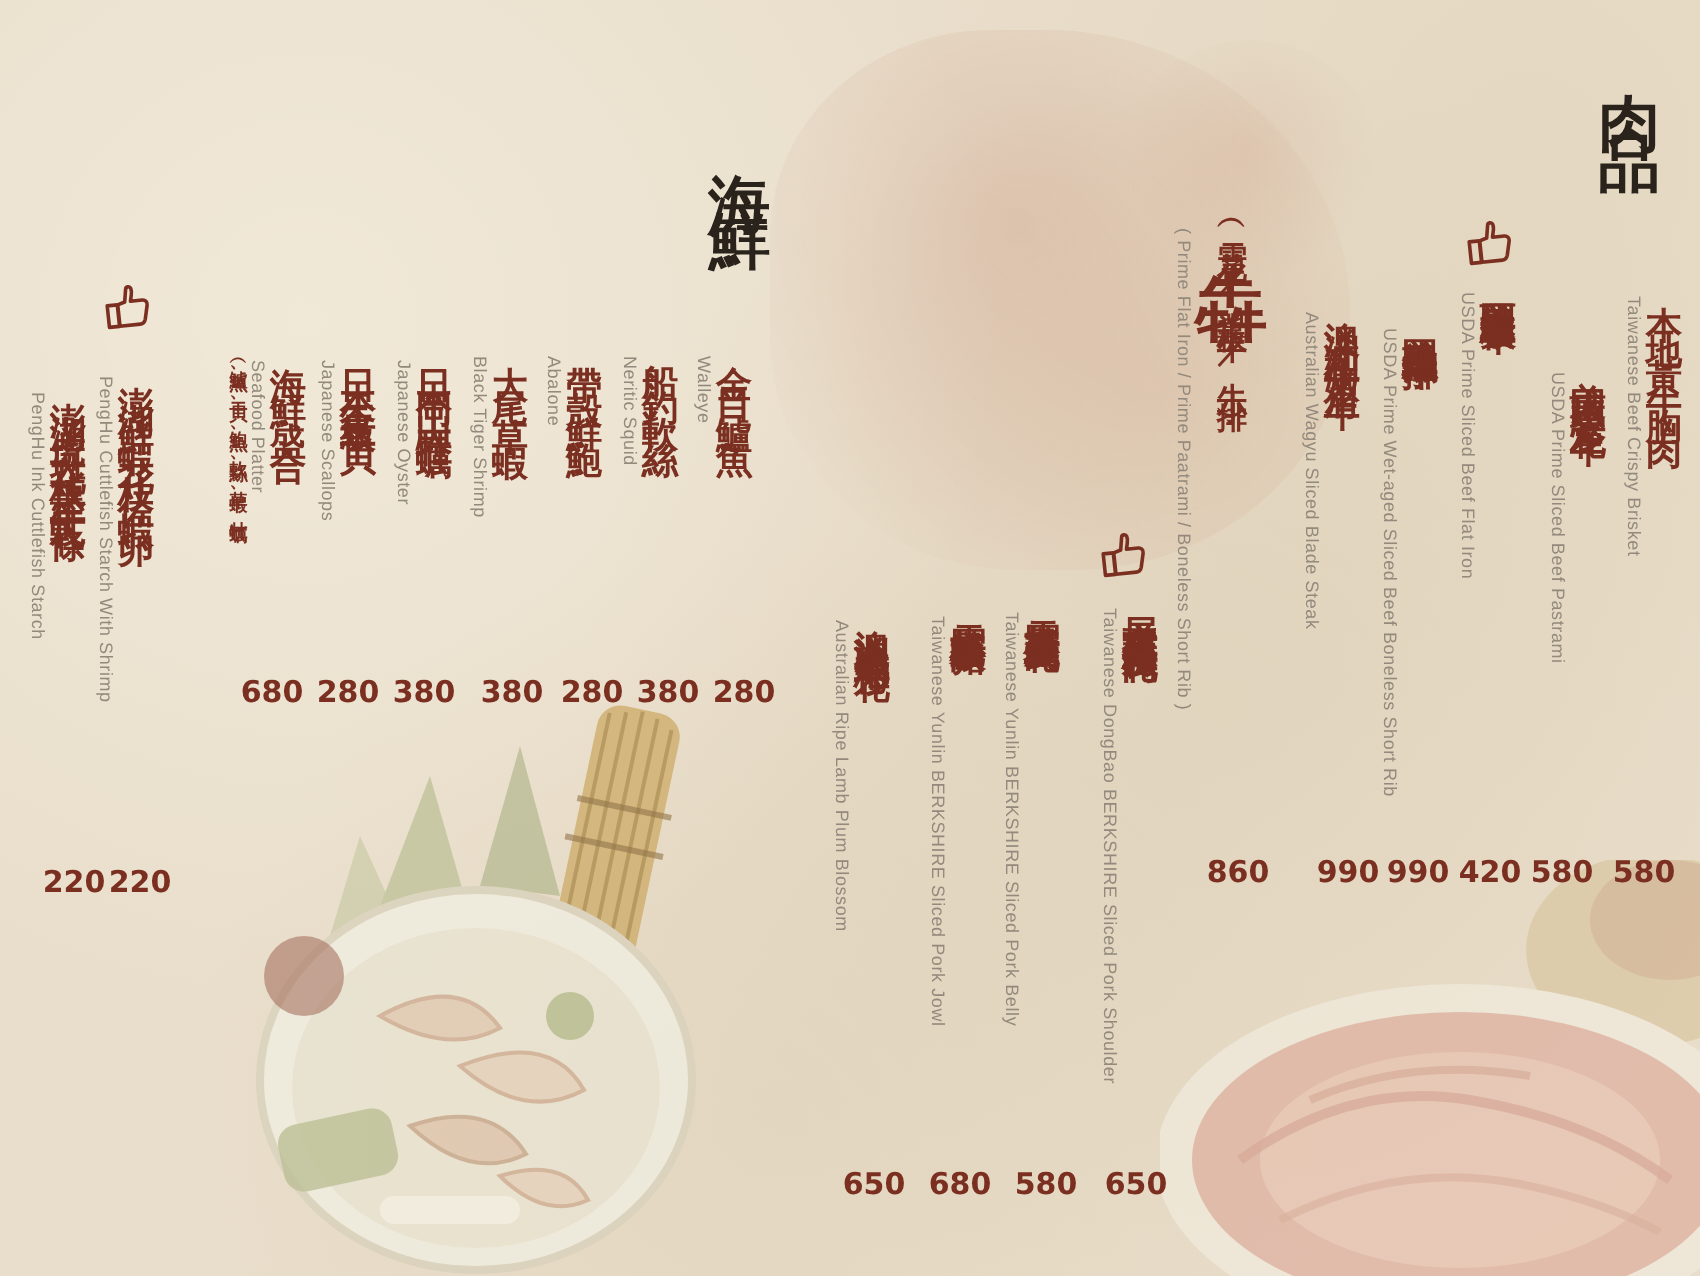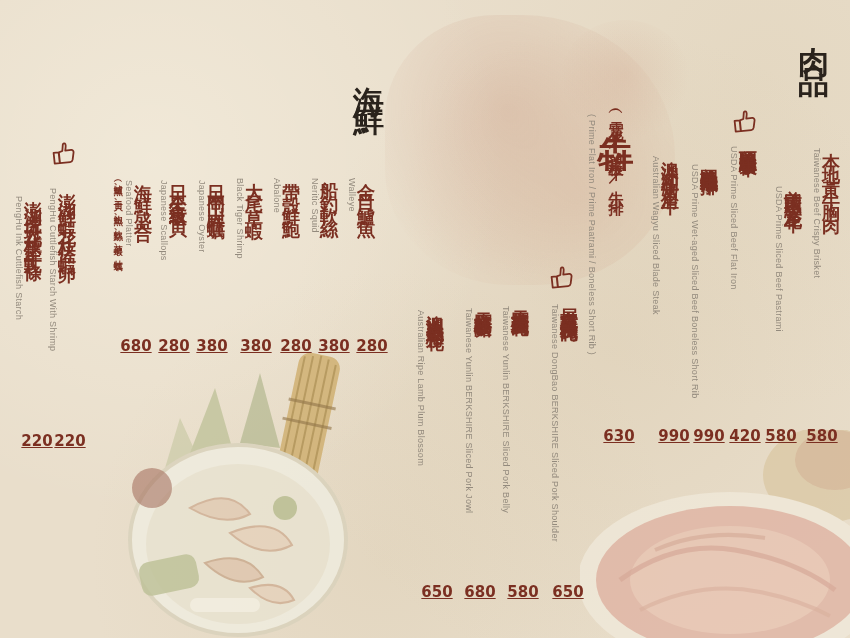--- a/index.html
+++ b/index.html
@@ -54,21 +54,21 @@
   .ls13 .zh{letter-spacing:13px;}
   .ls9  .zh{letter-spacing:9px;}
   .ls7  .zh{letter-spacing:7px;}
   .ls6  .zh{letter-spacing:6px;}
   .ls4  .zh{letter-spacing:4px;}
   .ls3  .zh{letter-spacing:3px;}
   .ls2  .zh{letter-spacing:2px;}
   .ls1  .zh{letter-spacing:1px;}
   .price{
     position:absolute;z-index:2;transform:translateX(-50%);
-    font-family:"DejaVu Sans", sans-serif;font-weight:700;font-size:15px;color:#7b2f21;text-decoration:underline;
+    font-family:"DejaVu Sans", sans-serif;font-weight:700;font-size:15px;color:#7b2f21;
   }
   .thumb{position:absolute;z-index:2;width:27px;height:27px;transform:rotate(-6deg);}
   
   #hdr-sea{left:352px;top:62px;}
   #hdr-meat{left:797px;top:22px;}
   .s1{right:475px;top:168px;} .s2{right:512px;top:168px;} .s3{right:550px;top:168px;}
   .s4{right:587px;top:168px;} .s5{right:625px;top:170px;} .s6{right:663px;top:170px;}
   .s7{right:698px;top:170px;} .s8{right:774px;top:178px;} .s9{right:808px;top:186px;}
   
   .m1{right:10px;top:138px;}  .m2{right:48px;top:176px;}  .m3{right:93px;top:136px;}
@@ -226,19 +226,19 @@
   <div class="price p-s5">380</div>
   <div class="price p-s6">280</div>
   <div class="price p-s7">680</div>
   <div class="price p-s8">220</div>
   <div class="price p-s9">220</div>
   <div class="price p-m1">580</div>
   <div class="price p-m2">580</div>
   <div class="price p-m3">420</div>
   <div class="price p-m4">990</div>
   <div class="price p-m5">990</div>
-  <div class="price p-m6">630</div>
+  <div class="price p-m6">860</div>
   <div class="price p-m7">650</div>
   <div class="price p-m8">580</div>
   <div class="price p-m9">680</div>
   <div class="price p-m10">650</div>
 
 </div>
 
 </body></html>

